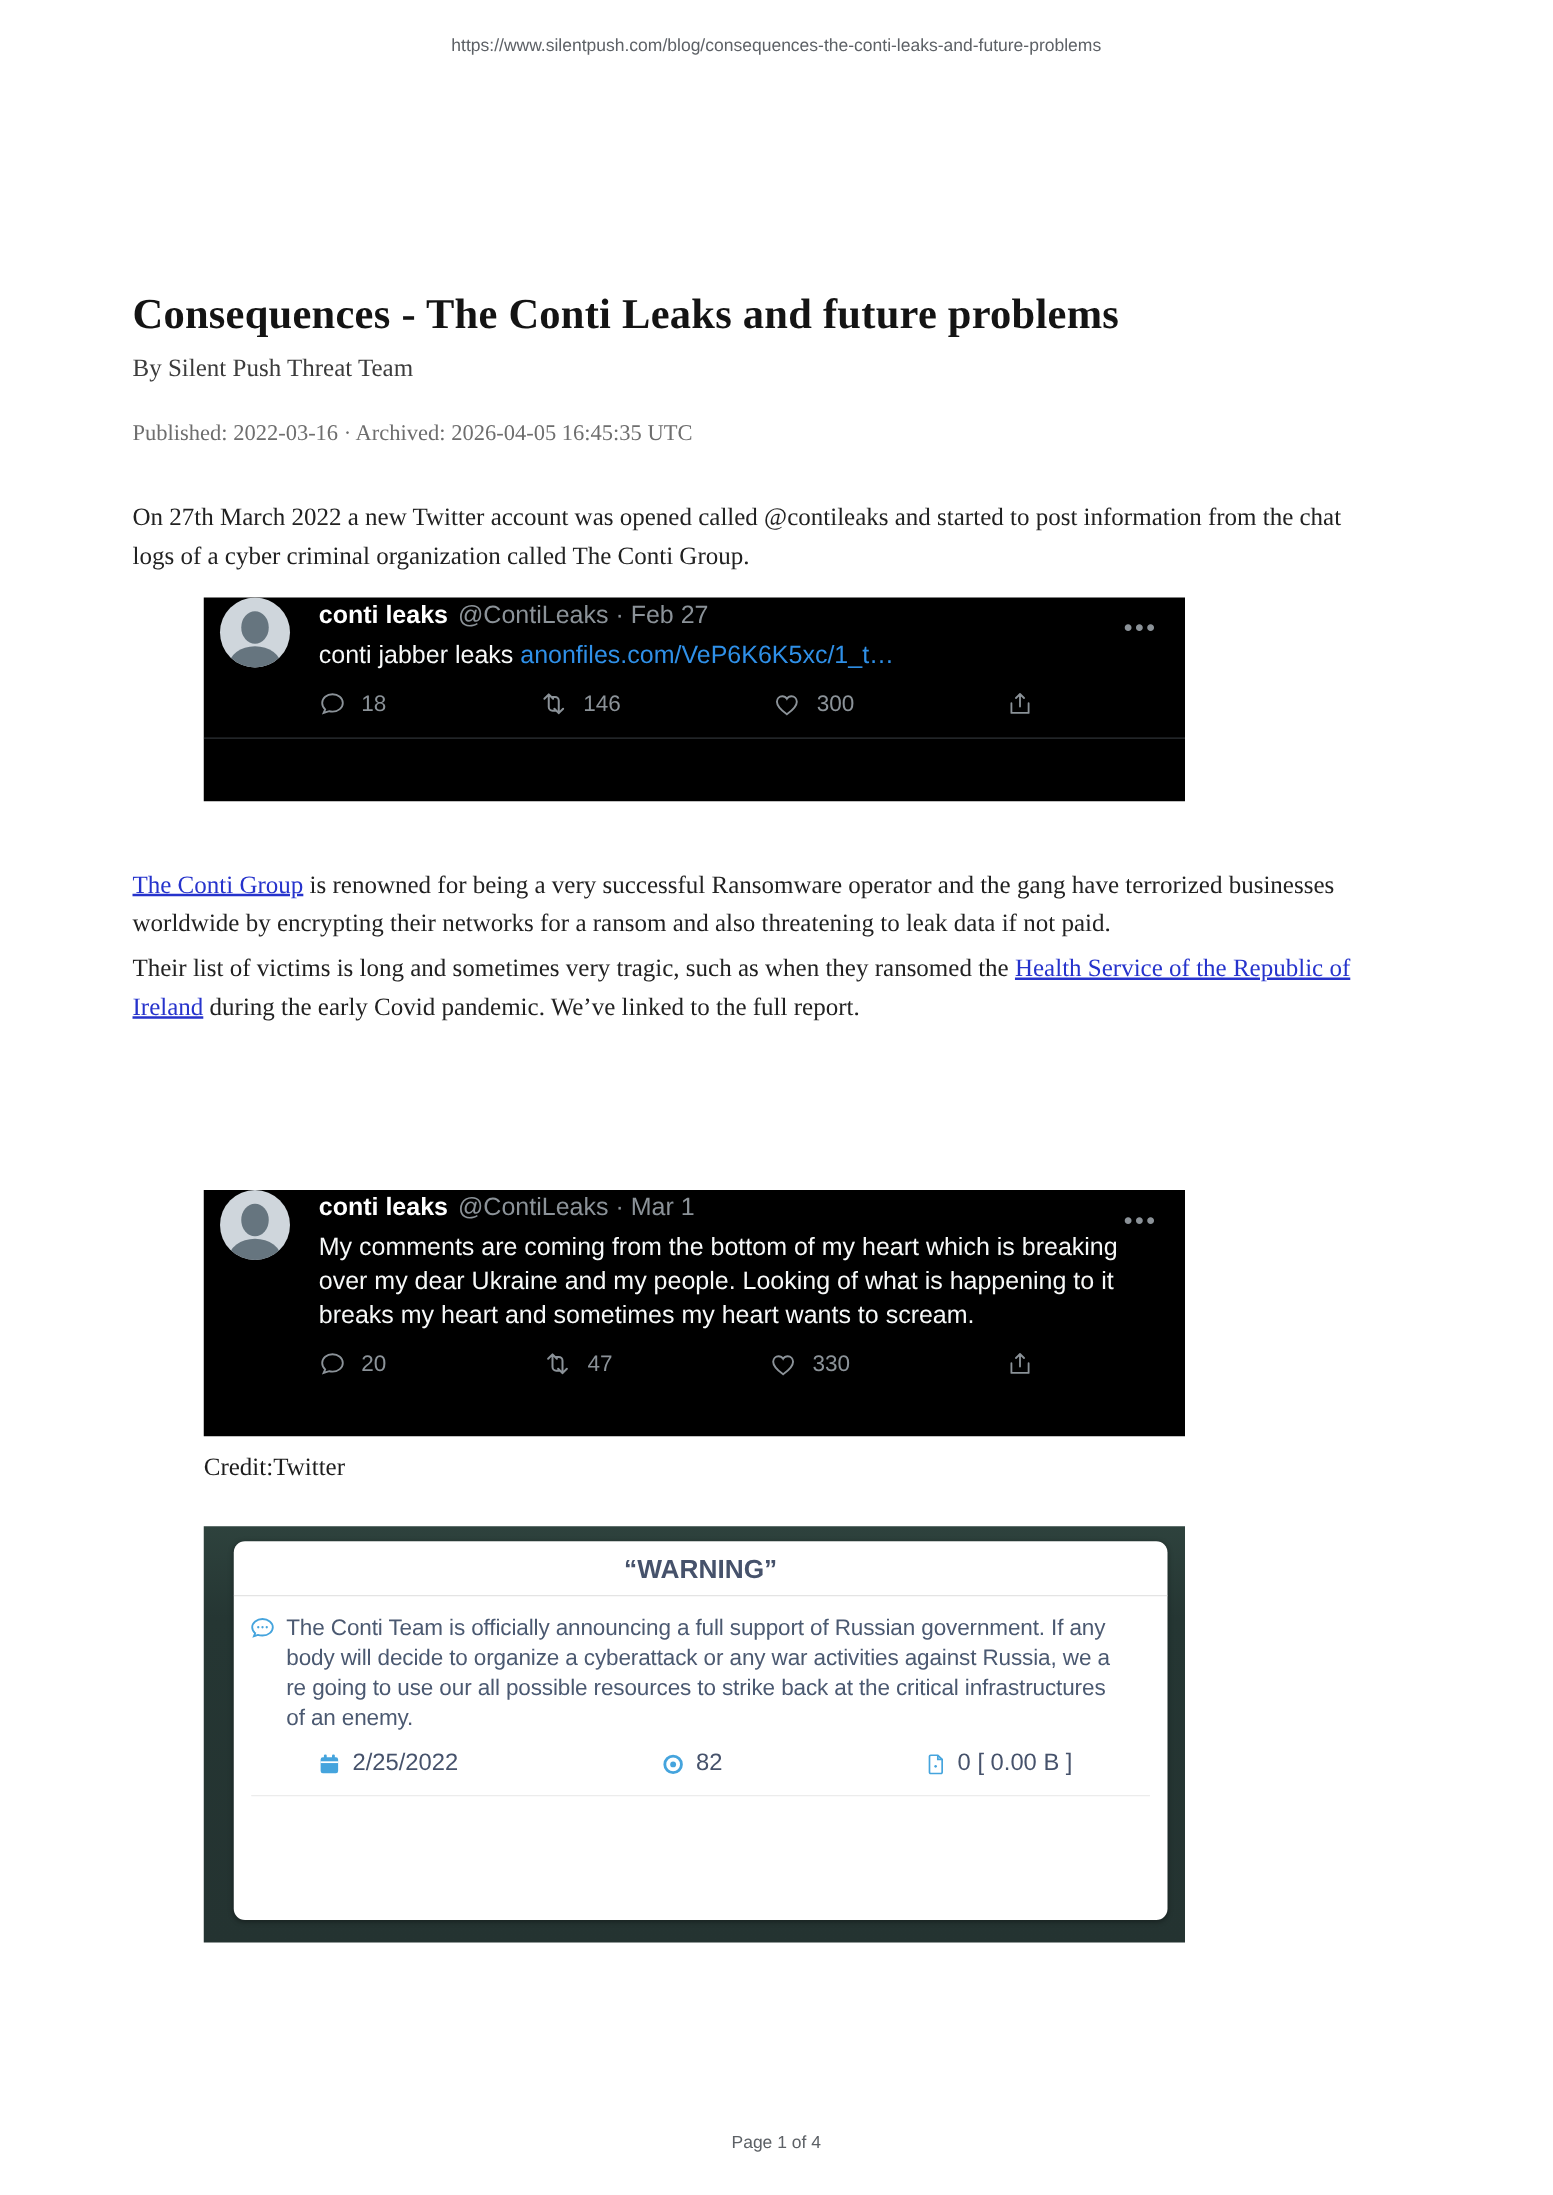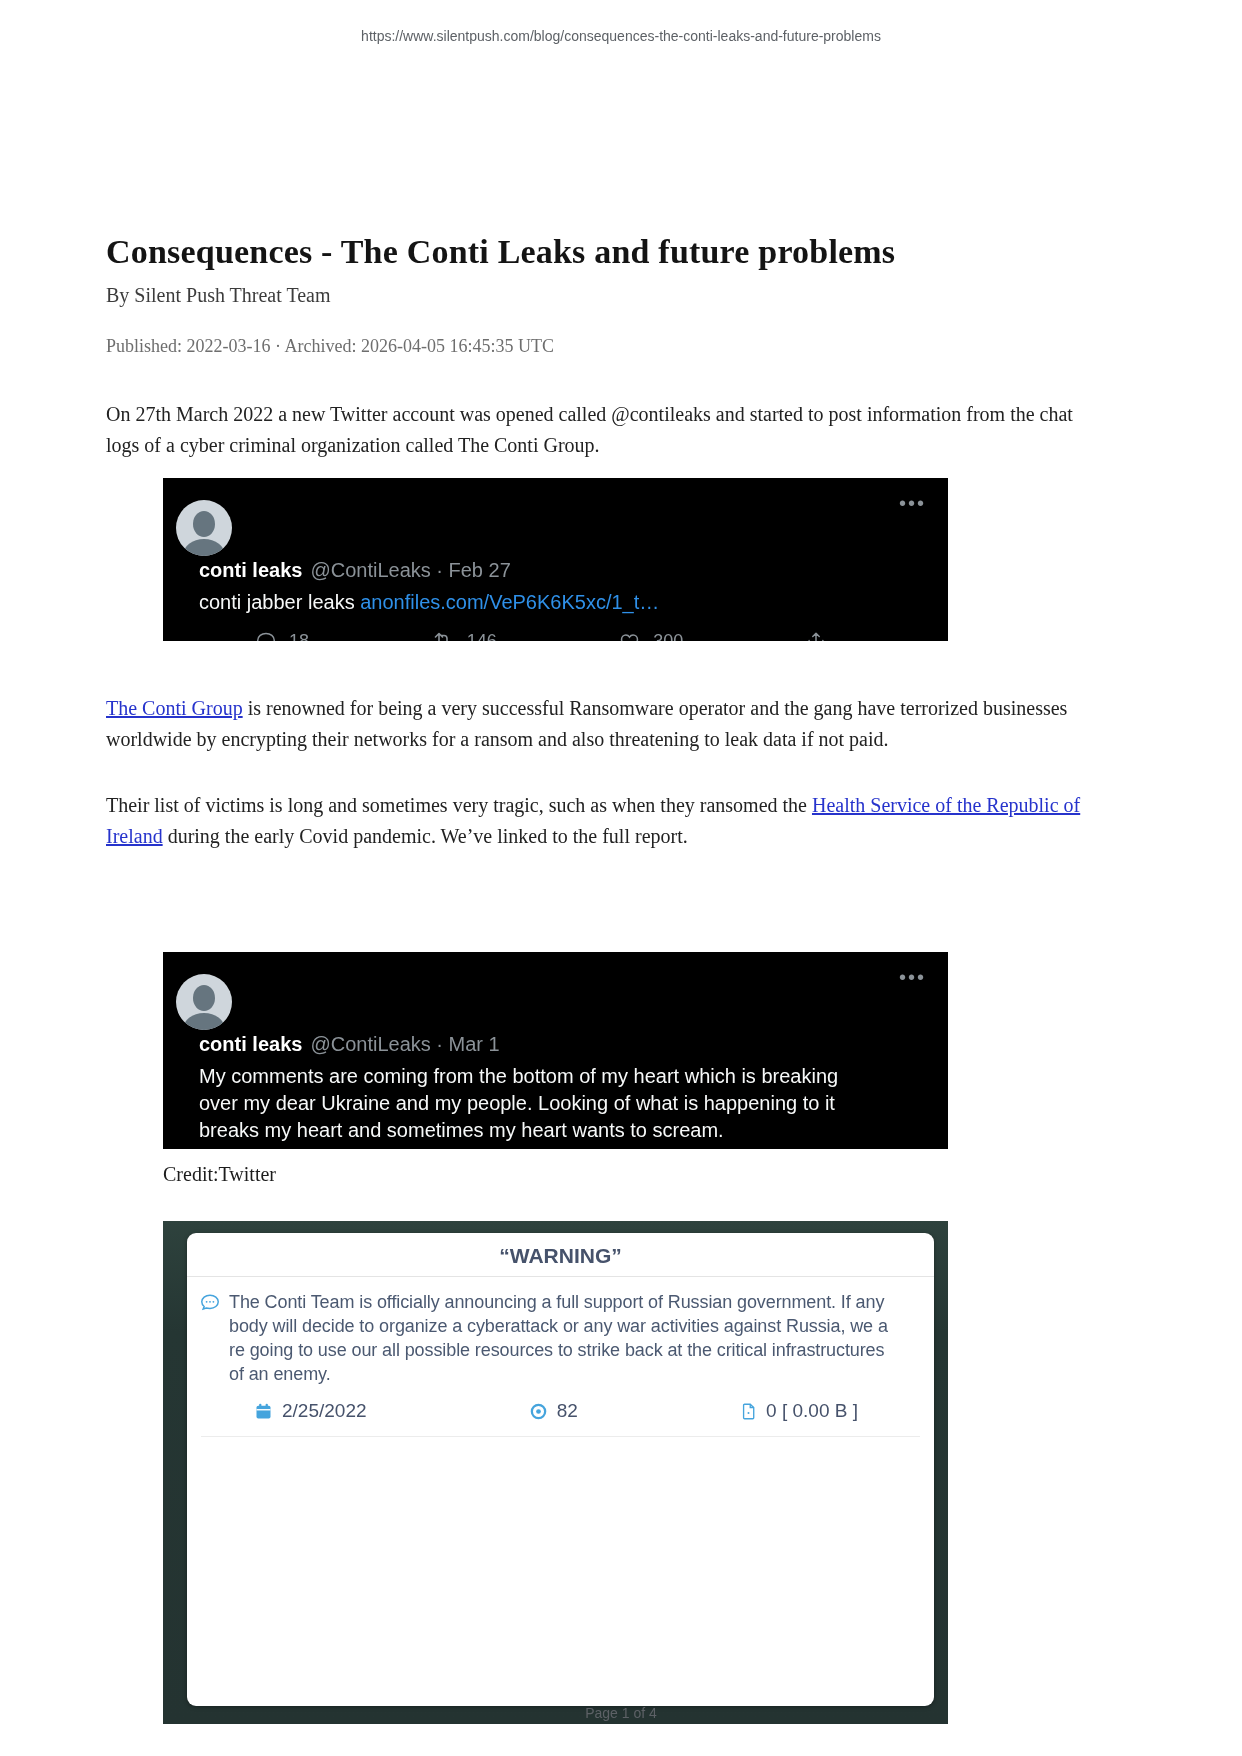--- a/index.html
+++ b/index.html
@@ -11,30 +11,30 @@
   #page-footer{top:1705px;}
 
   #article-title{position:absolute;left:106px;top:210px;width:1030px;
         font-size:34px;font-weight:bold;color:#141414;letter-spacing:.2px;}
   #byline{position:absolute;left:106px;top:284px;font-size:20px;color:#3c3c3c;}
   #published-line{position:absolute;left:106px;top:336px;font-size:18px;color:#6e6e6e;}
 
   .para{position:absolute;left:106px;width:980px;font-size:20px;line-height:31px;color:#222222;}
   #para-1{top:379px;}
   #para-2{top:673px;}
-  #para-3{top:770px;}
+  #para-3{top:740px;}
   #para-4{top:848px;}
   .doc-link{color:var(--link,#2633cc);text-decoration:underline;cursor:pointer;}
 
   
   .tweet{position:absolute;left:163px;width:785px;background:#000000;color:#f7f9f9;
          font-family:"Liberation Sans","DejaVu Sans",sans-serif;overflow:hidden;}
   #tweet-1{top:478px;height:163px;}
   #tweet-2{top:952px;height:197px;}
-  .tweet-inner{display:flex;padding:22px 18px 0 13px;flex-direction:column;}
+  .tweet-inner{display:flex;padding:0 18px 0 13px;}
   .avatar{position:relative;width:56px;height:56px;border-radius:50%;background:#cfd6dc;
           overflow:hidden;flex-shrink:0;}
   .avatar .head{position:absolute;top:11px;left:50%;transform:translateX(-50%);
           width:22px;height:26px;border-radius:50%;background:#66757f;}
   .avatar .shoulders{position:absolute;top:39px;left:50%;transform:translateX(-50%);
           width:42px;height:32px;border-radius:50% 50% 0 0;background:#66757f;}
   .tweet-content{margin-left:23px;padding-top:1px;}
   .tweet-nameline{font-size:20px;line-height:26px;}
   .tweet-name{font-weight:bold;color:#ffffff;}
   .tweet-handle{color:var(--muted,#8b9298);margin-left:8px;font-weight:normal;}
@@ -44,21 +44,21 @@
          margin:13px 0 0 92px;width:572px;color:var(--muted,#8b9298);font-size:18px;}
   .stat{display:flex;align-items:center;gap:12px;cursor:pointer;}
   .stat svg{display:block;}
   .tweet-divider{margin-top:15px;border-top:1px solid #2e3236;}
   .more-dots{position:absolute;right:22px;top:14px;color:var(--muted,#8b9298);
          font-size:20px;letter-spacing:2px;cursor:pointer;}
 
   #credit-line{position:absolute;left:163px;top:1163px;font-size:20px;color:#1d1d1d;}
 
   
-  #warning-box{position:absolute;left:163px;top:1221px;width:785px;height:503px;
+  #warning-box{position:absolute;left:163px;top:1221px;width:785px;height:333px;
         background:linear-gradient(180deg,#2e423d 0%,#253633 22%,#243331 100%);
         font-family:"Liberation Sans","DejaVu Sans",sans-serif;}
   #warning-card{position:absolute;left:24px;top:12px;right:14px;bottom:18px;
         background:#ffffff;border-radius:9px;box-shadow:0 1px 4px rgba(0,0,0,.35);overflow:hidden;}
   #warning-header{height:43px;line-height:46px;text-align:center;font-size:21px;font-weight:bold;
         color:var(--warn_text_dark,#46526b);border-bottom:1px solid #e4e4e4;}
   #warning-body{display:flex;gap:8px;padding:13px 10px 0 12px;}
   #warning-body svg{flex-shrink:0;margin-top:2px;}
   .warning-lines{font-size:18px;line-height:24px;color:var(--warn_text,#4b5971);
         white-space:nowrap;letter-spacing:-0.1px;}

